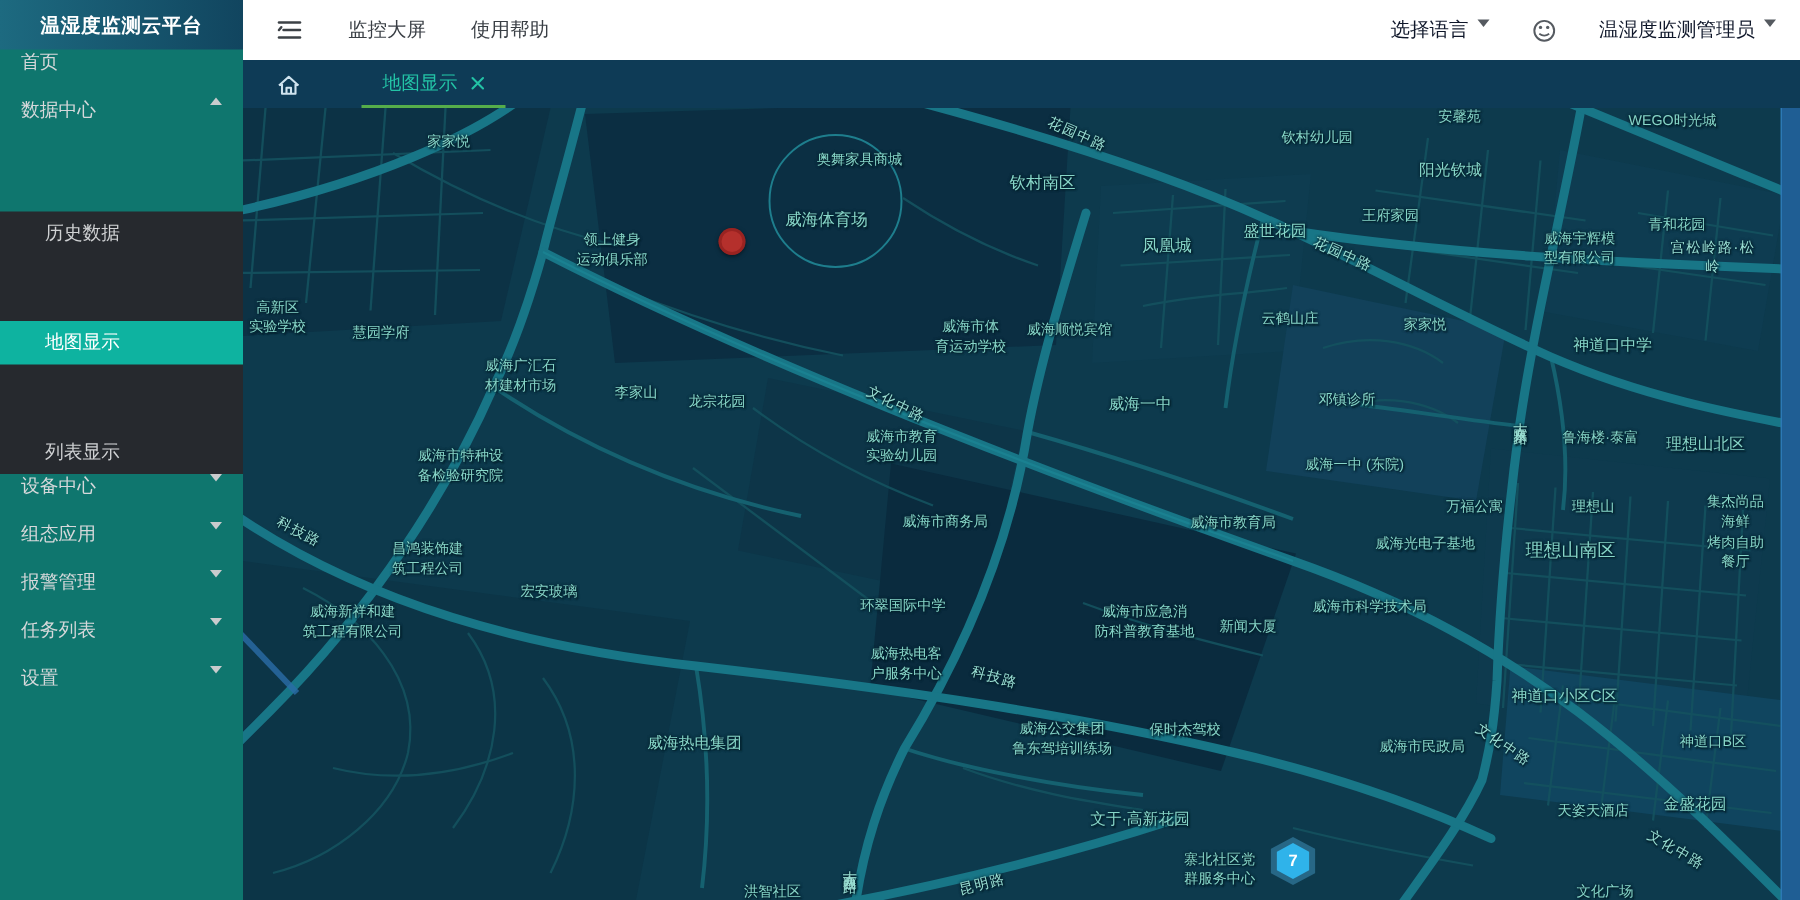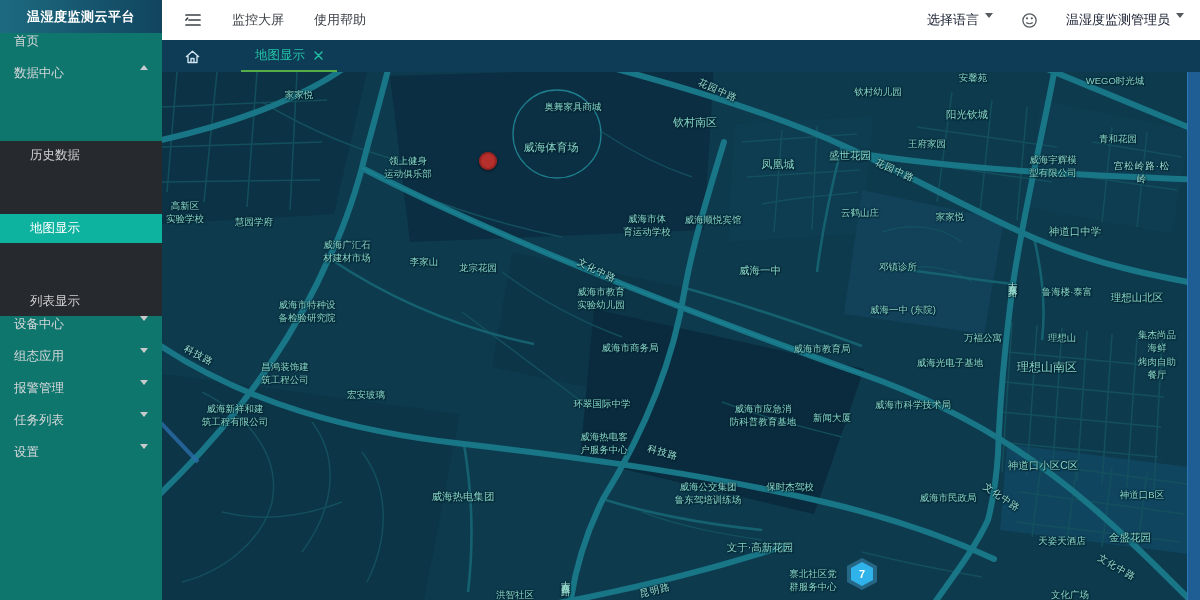--- a/index.html
+++ b/index.html
@@ -240,21 +240,21 @@
   <div class="label-layer">
       <div class="map-label" style="left: 137px; top: 23px;">家家悦</div>
       <div class="map-label" style="left: 411px; top: 35px;">奥舞家具商城</div>
       <div class="map-label" style="left: 389px; top: 76px; font-size: 11px;">威海体育场</div>
       <div class="map-label" style="left: 533px; top: 51px; font-size: 11px;">钦村南区</div>
       <div class="map-label" style="left: 716px; top: 20px;">钦村幼儿园</div>
       <div class="map-label" style="left: 811px; top: 6px;">安馨苑</div>
       <div class="map-label" style="left: 953px; top: 9px;">WEGO时光城</div>
       <div class="map-label" style="left: 688px; top: 43px; font-size: 10.5px; margin-top: 40px;">盛世花园</div>
       <div class="map-label" style="left: 805px; top: 42px; font-size: 10.5px;">阳光钦城</div>
-      <div class="map-label" style="left: 956px; top: 67px; text-align: right;">青和花园</div>
+      <div class="map-label" style="left: 956px; top: 78px; text-align: right;">青和花园</div>
       <div class="map-label" style="left: 765px; top: 72px;">王府家园</div>
       <div class="map-label" style="left: 616px; top: 93px; font-size: 11px;">凤凰城</div>
       <div class="map-label road" style="left: 556px; top: 18px; transform: translate(-50%, -50%) rotate(24deg);">花园中路</div>
       <div class="map-label road" style="left: 733px; top: 98px; transform: translate(-50%, -50%) rotate(24deg);">花园中路</div>
       <div class="map-label road" style="left: 980px; top: 100px;">宫松岭路·松岭</div>
       <div class="map-label" style="left: 891px; top: 94px;">威海宇辉模
 型有限公司</div>
       <div class="map-label" style="left: 246px; top: 95px;">领上健身
 运动俱乐部</div>
       <div class="map-label" style="left: 23px; top: 140px;">高新区

